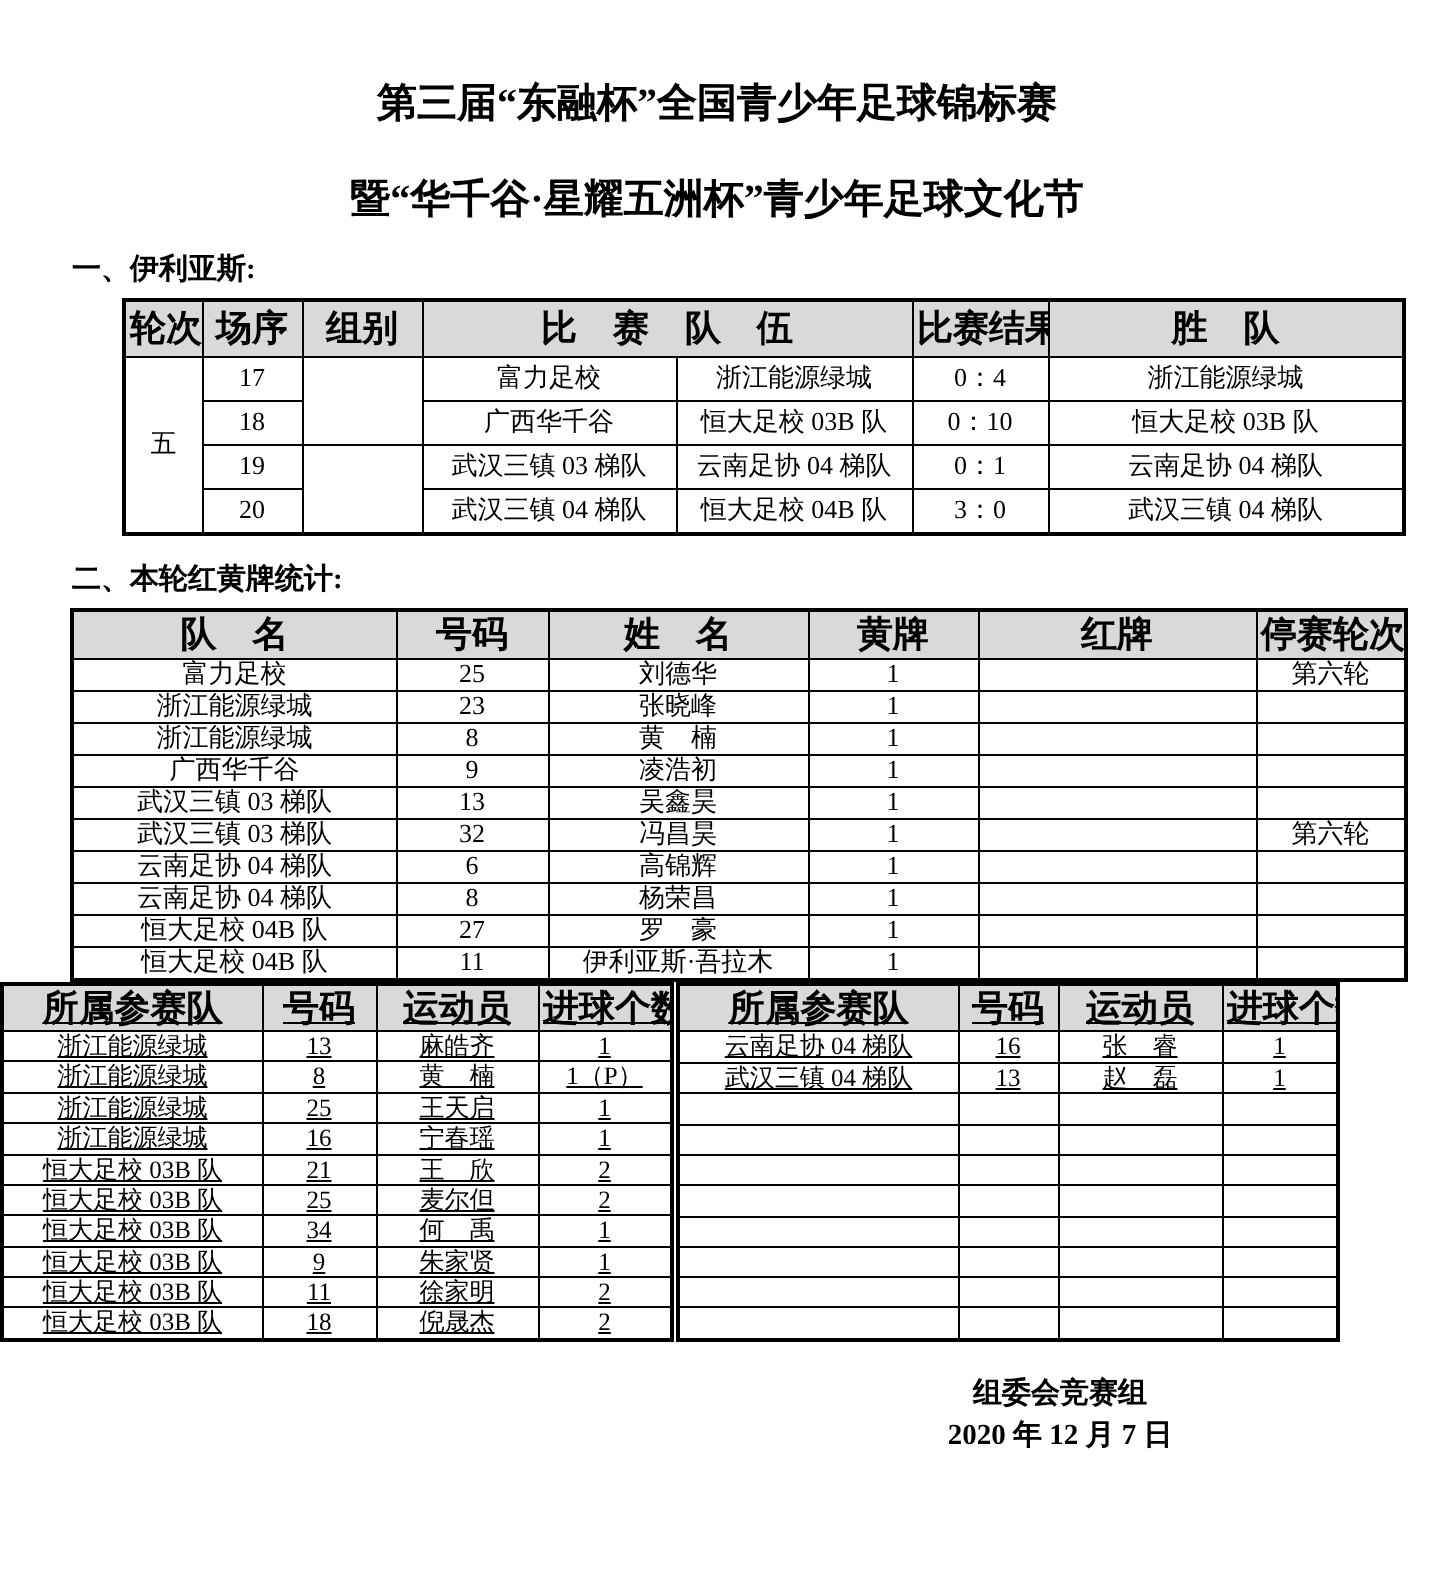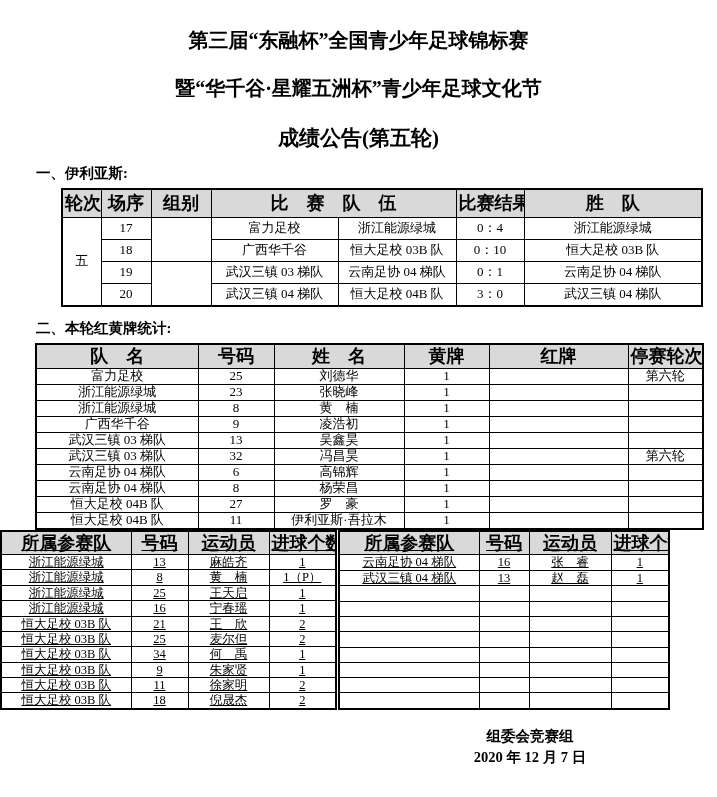--- a/index.html
+++ b/index.html
@@ -9,21 +9,21 @@
     --text:#000000;
     --page-bg:#ffffff;
   }
   html,body{margin:0;padding:0;}
   body{
     width:717px;height:797px;overflow:hidden;box-sizing:border-box;
     background:var(--page-bg);color:var(--text);
     font-family:"Liberation Serif","DejaVu Serif",serif;
   }
   .title{ text-align:center;font-weight:bold;margin:0; }
-  #title1{font-size:20px;padding-top:27px;}
+  #title1{font-size:20px;padding-top:38px;}
   #title2{font-size:20px;padding-top:21px;}
   #title3{font-size:21px;padding-top:22px;}
   .section-heading{
     font-size:14.5px;font-weight:bold;margin:0;
     padding:12px 0 5px 36px;
   }
   table{
     border-collapse:collapse;table-layout:fixed;
     border:2px solid var(--border);
   }
@@ -60,21 +60,20 @@
     font-weight:bold;font-size:14.5px;padding-top:16px;line-height:21px;
   }
 </style>
 </head>
 <body>
 
 <div>
 
   <h1 class="title" id="title1">第三届“东融杯”全国青少年足球锦标赛</h1>
   <h1 class="title" id="title2">暨“华千谷·星耀五洲杯”青少年足球文化节</h1>
-  <h1 class="title" id="title3">成绩公告(第五轮)</h1>
 
   <p class="section-heading">一、伊利亚斯:</p>
 
   <table id="match-table">
     <colgroup>
       <col style="width:39px">
         <col style="width:50px">
         <col style="width:60px">
       <col style="width:127px">
         <col style="width:118px">

